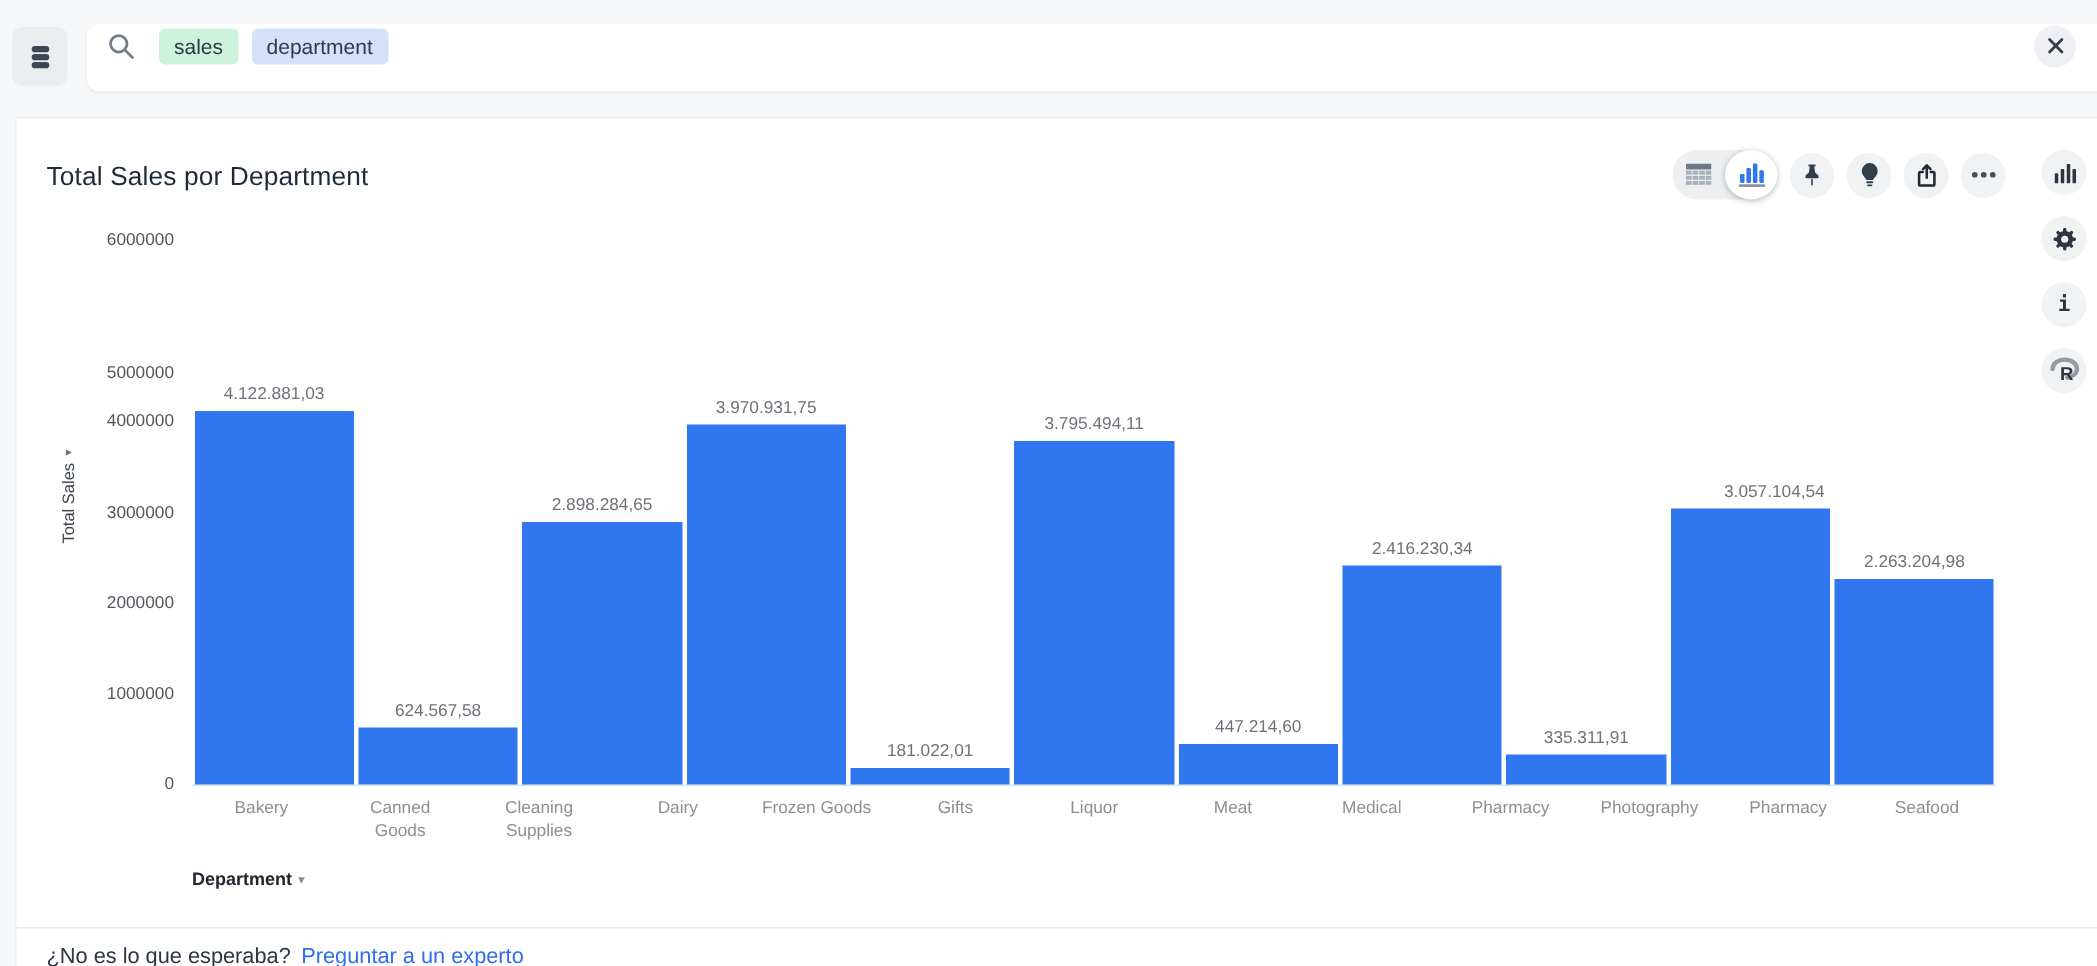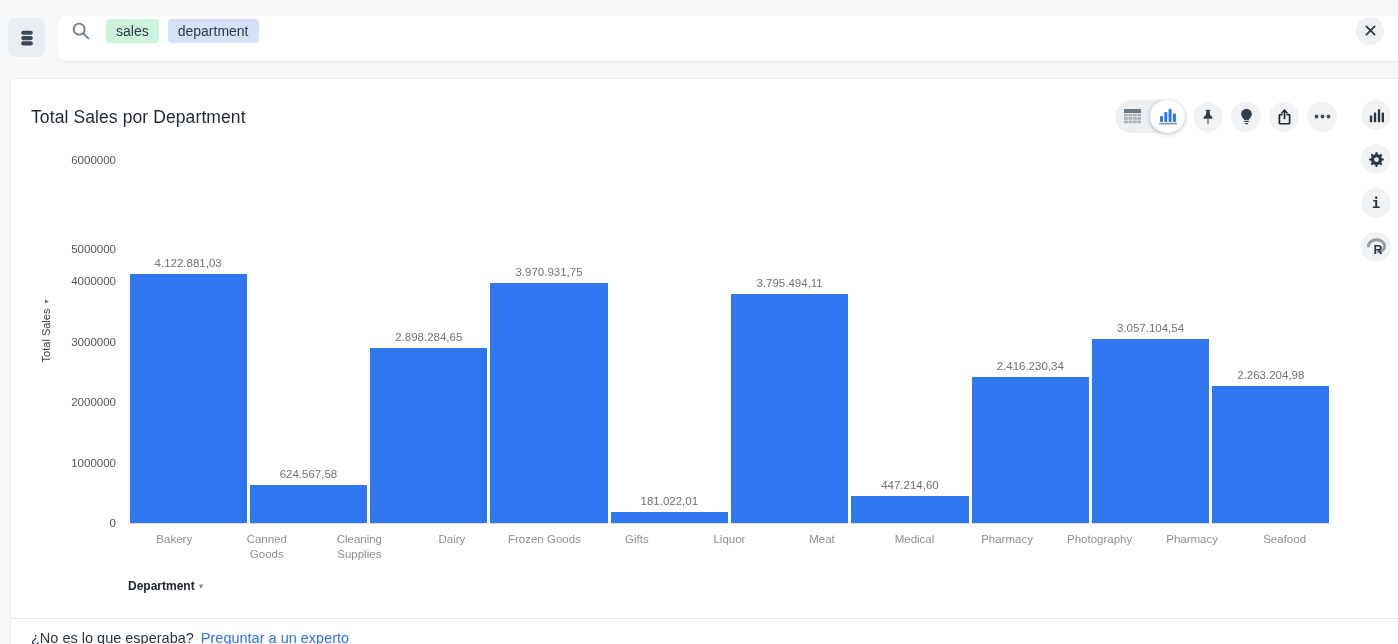--- a/index.html
+++ b/index.html
@@ -305,22 +305,26 @@
       </div>
       <div class="slot">
         <div class="bar" style="height: 7.45358%; background: rgb(48, 118, 238);"></div>
         <div class="bar-label" style="bottom: calc(7.45358% + 5px);">447.214,60</div>
       </div>
       <div class="slot">
         <div class="bar" style="height: 40.2705%; background: rgb(48, 118, 238);"></div>
         <div class="bar-label" style="bottom: calc(40.2705% + 5px);">2.416.230,34</div>
       </div>
       <div class="slot">
+        <div class="bar" style="height: 5.58853%; background: rgb(48, 118, 238);"></div>
+        <div class="bar-label" style="bottom: calc(5.58853% + 5px);">335.311,91</div>
+      </div>
+      <div class="slot">
         <div class="bar" style="height: 50.9517%; background: rgb(48, 118, 238);"></div>
-        <div class="bar-label" style="bottom: calc(50.9517% + 5px);">3.057.104,54</div>
+        <div class="bar-label" style="bottom: calc(50.9517% + 5px); margin-left: 16px;">3.057.104,54</div>
       </div>
       <div class="slot">
         <div class="bar" style="height: 37.7201%; background: rgb(48, 118, 238);"></div>
         <div class="bar-label" style="bottom: calc(37.7201% + 5px);">2.263.204,98</div>
       </div>
     </div>
 
   <div class="x-axis-categories">
       <div class="cat-slot">
         <span class="cat-label">Bakery</span>

